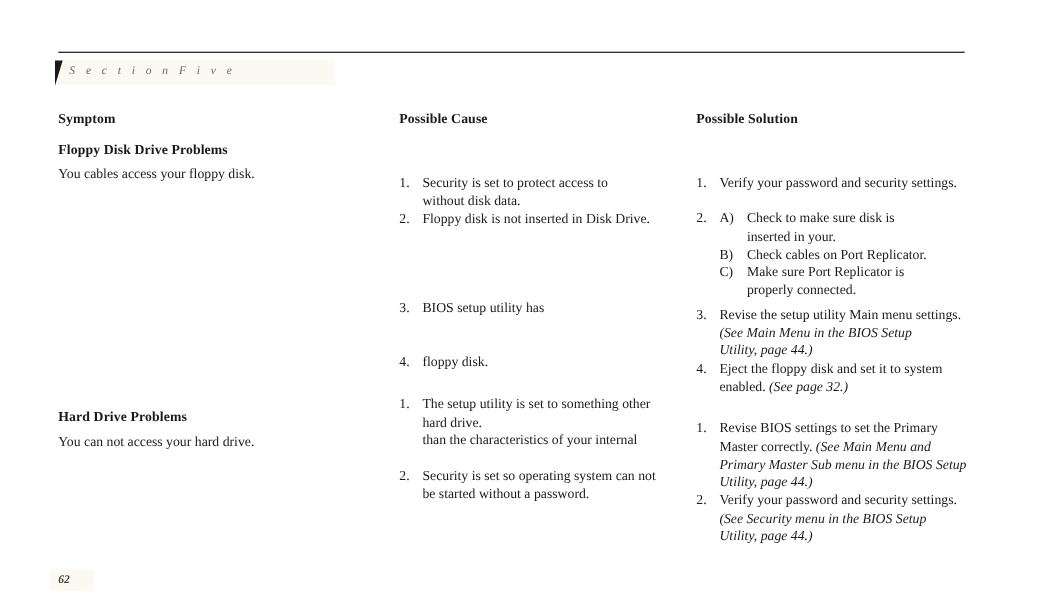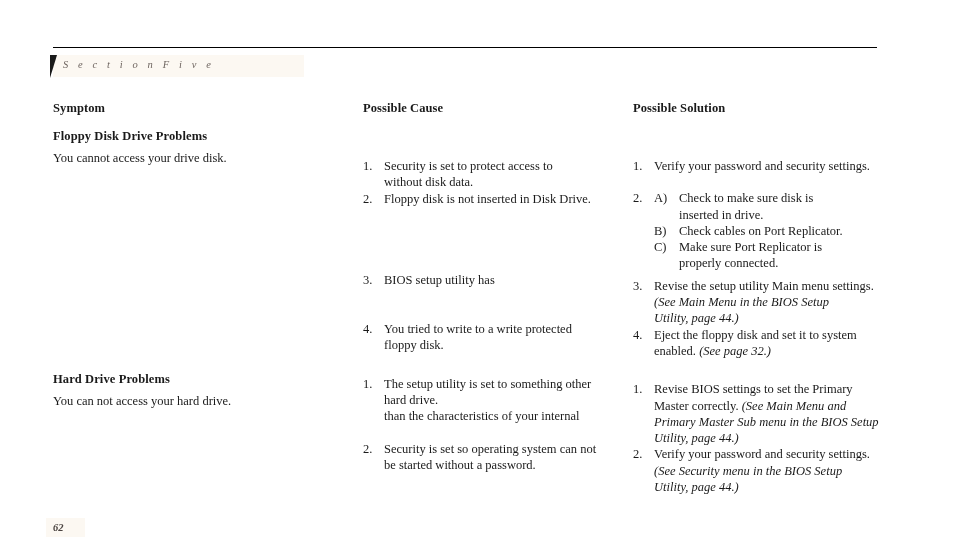--- a/index.html
+++ b/index.html
@@ -155,21 +155,21 @@
   <div class="header-band"></div>
   <div class="header-wedge"></div>
   <div class="header-label">S e c t i o n     F i v e</div>
 
   <div class="col col-1">
 
     <div class="col-head">Symptom</div>
 
     <div class="sub-head">Floppy Disk Drive Problems</div>
     <div class="gap-xs"></div>
-    <div class="body-line">You cannot access your drive disk.</div>
+    <div class="body-line">You cables access your floppy disk.</div>
 
     <div style="height:205px"></div>
 
     <div class="sub-head">Hard Drive Problems</div>
     <div class="gap-xs"></div>
     <div class="body-line">You can not access your hard drive.</div>
   </div>
 
   <div class="col col-2">
 
@@ -191,21 +191,20 @@
 
     <div class="li">
       <span class="mark">3.</span>
       <span>BIOS setup utility has</span>
     </div>
 
     <div style="height:33px"></div>
 
     <div class="li">
       <span class="mark">4.</span>
-      <span>You tried to write to a write protected</span>
       <span class="cont">floppy disk.</span>
     </div>
 
     <div style="height:22px"></div>
 
     <div class="li">
       <span class="mark">1.</span>
       <span>The setup utility is set to something other</span>
       <span class="cont">hard drive.</span>
       <span class="cont">than the characteristics of your internal</span>
@@ -230,21 +229,21 @@
       <span class="mark">1.</span>
       <span>Verify your password and security settings.</span>
     </div>
 
     <div style="height:16px"></div>
 
     <div class="li sub">
       <span class="mark" style="left:0;width:18px">2.</span>
       <span class="mark">A)</span>
       <span>Check to make sure disk is</span>
-      <span class="cont">inserted in drive.</span>
+      <span class="cont">inserted in your.</span>
     </div>
     <div class="li sub">
       <span class="mark">B)</span>
       <span>Check cables on Port Replicator.</span>
     </div>
     <div class="li sub">
       <span class="mark">C)</span>
       <span>Make sure Port Replicator is</span>
       <span class="cont">properly connected.</span>
     </div>

